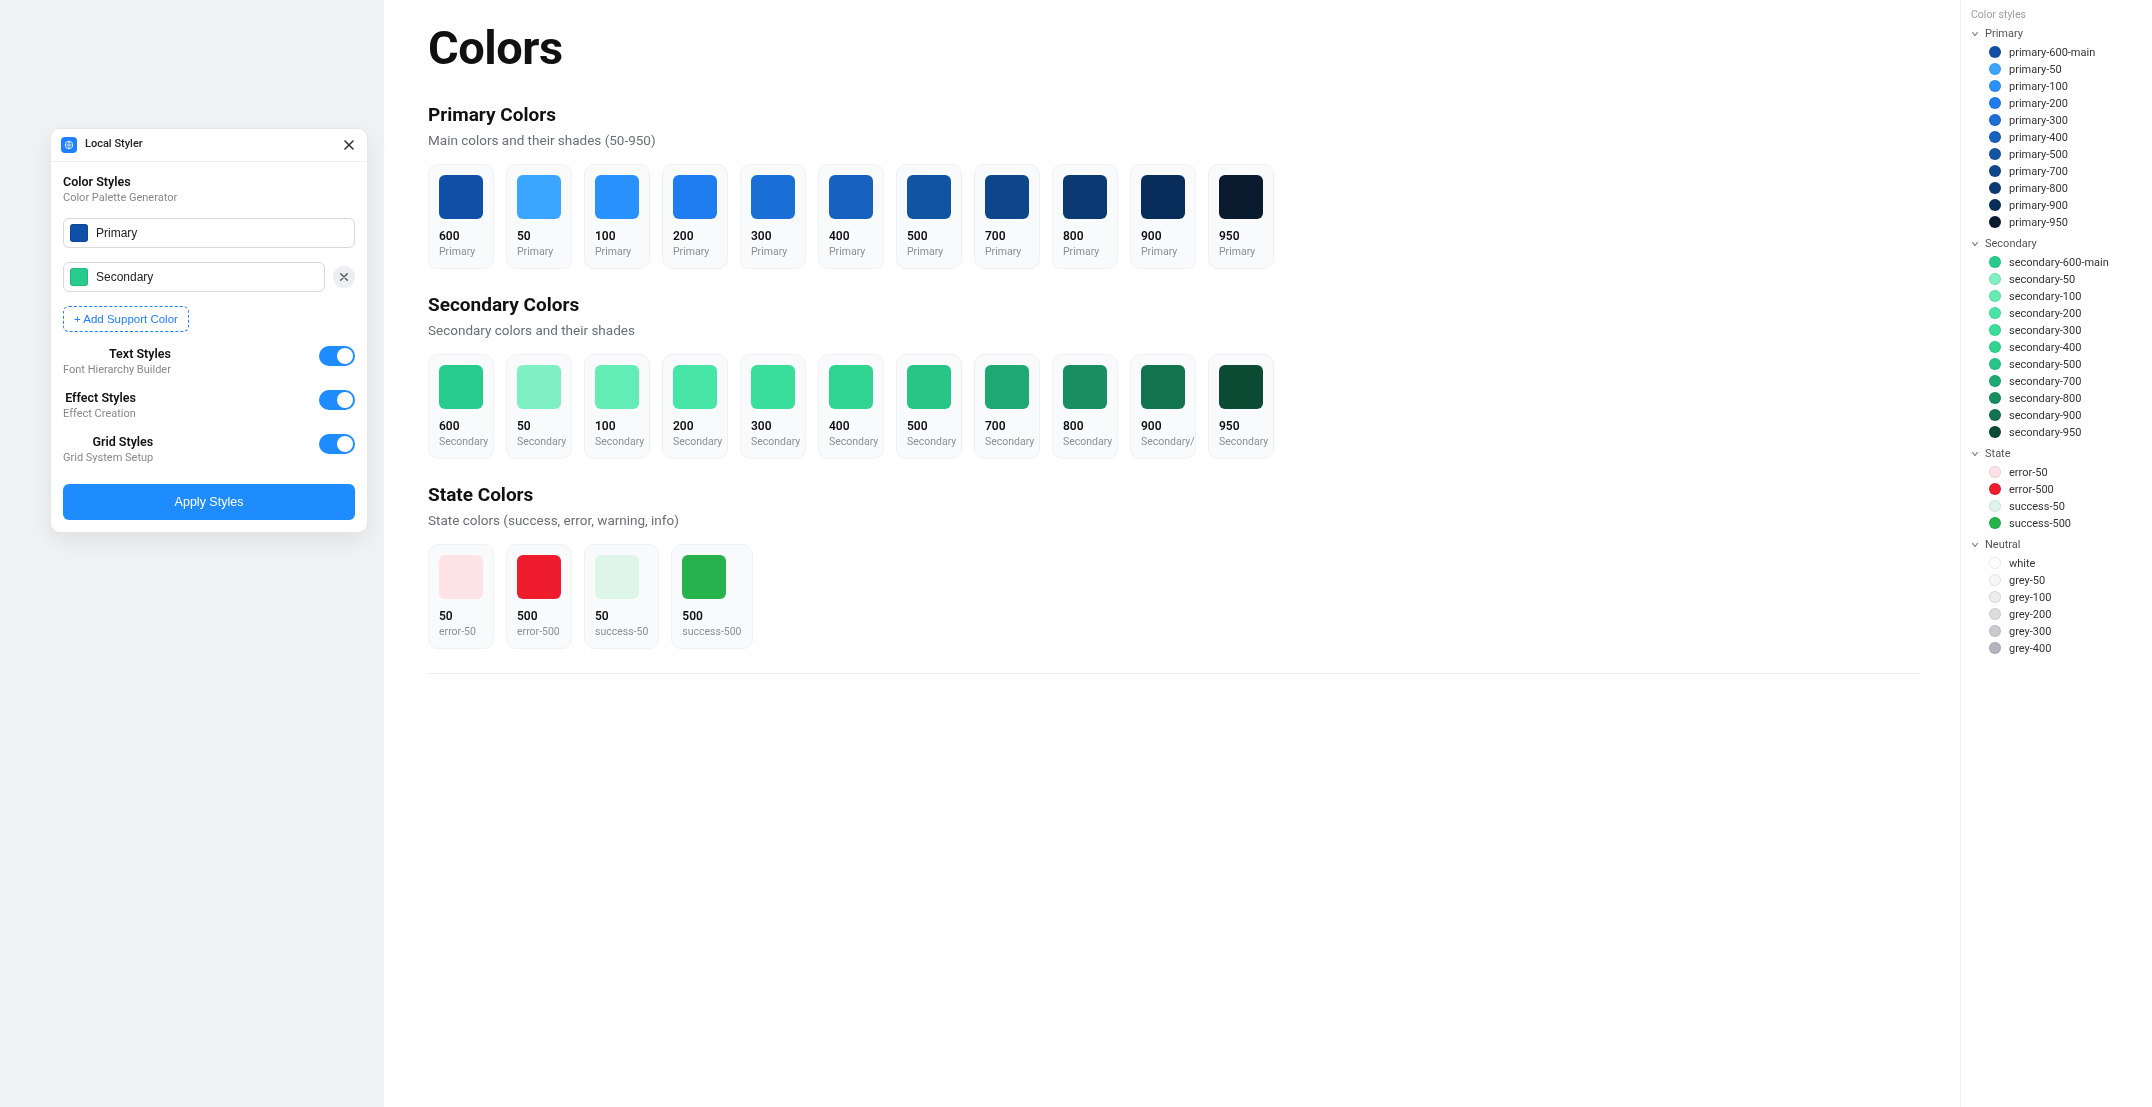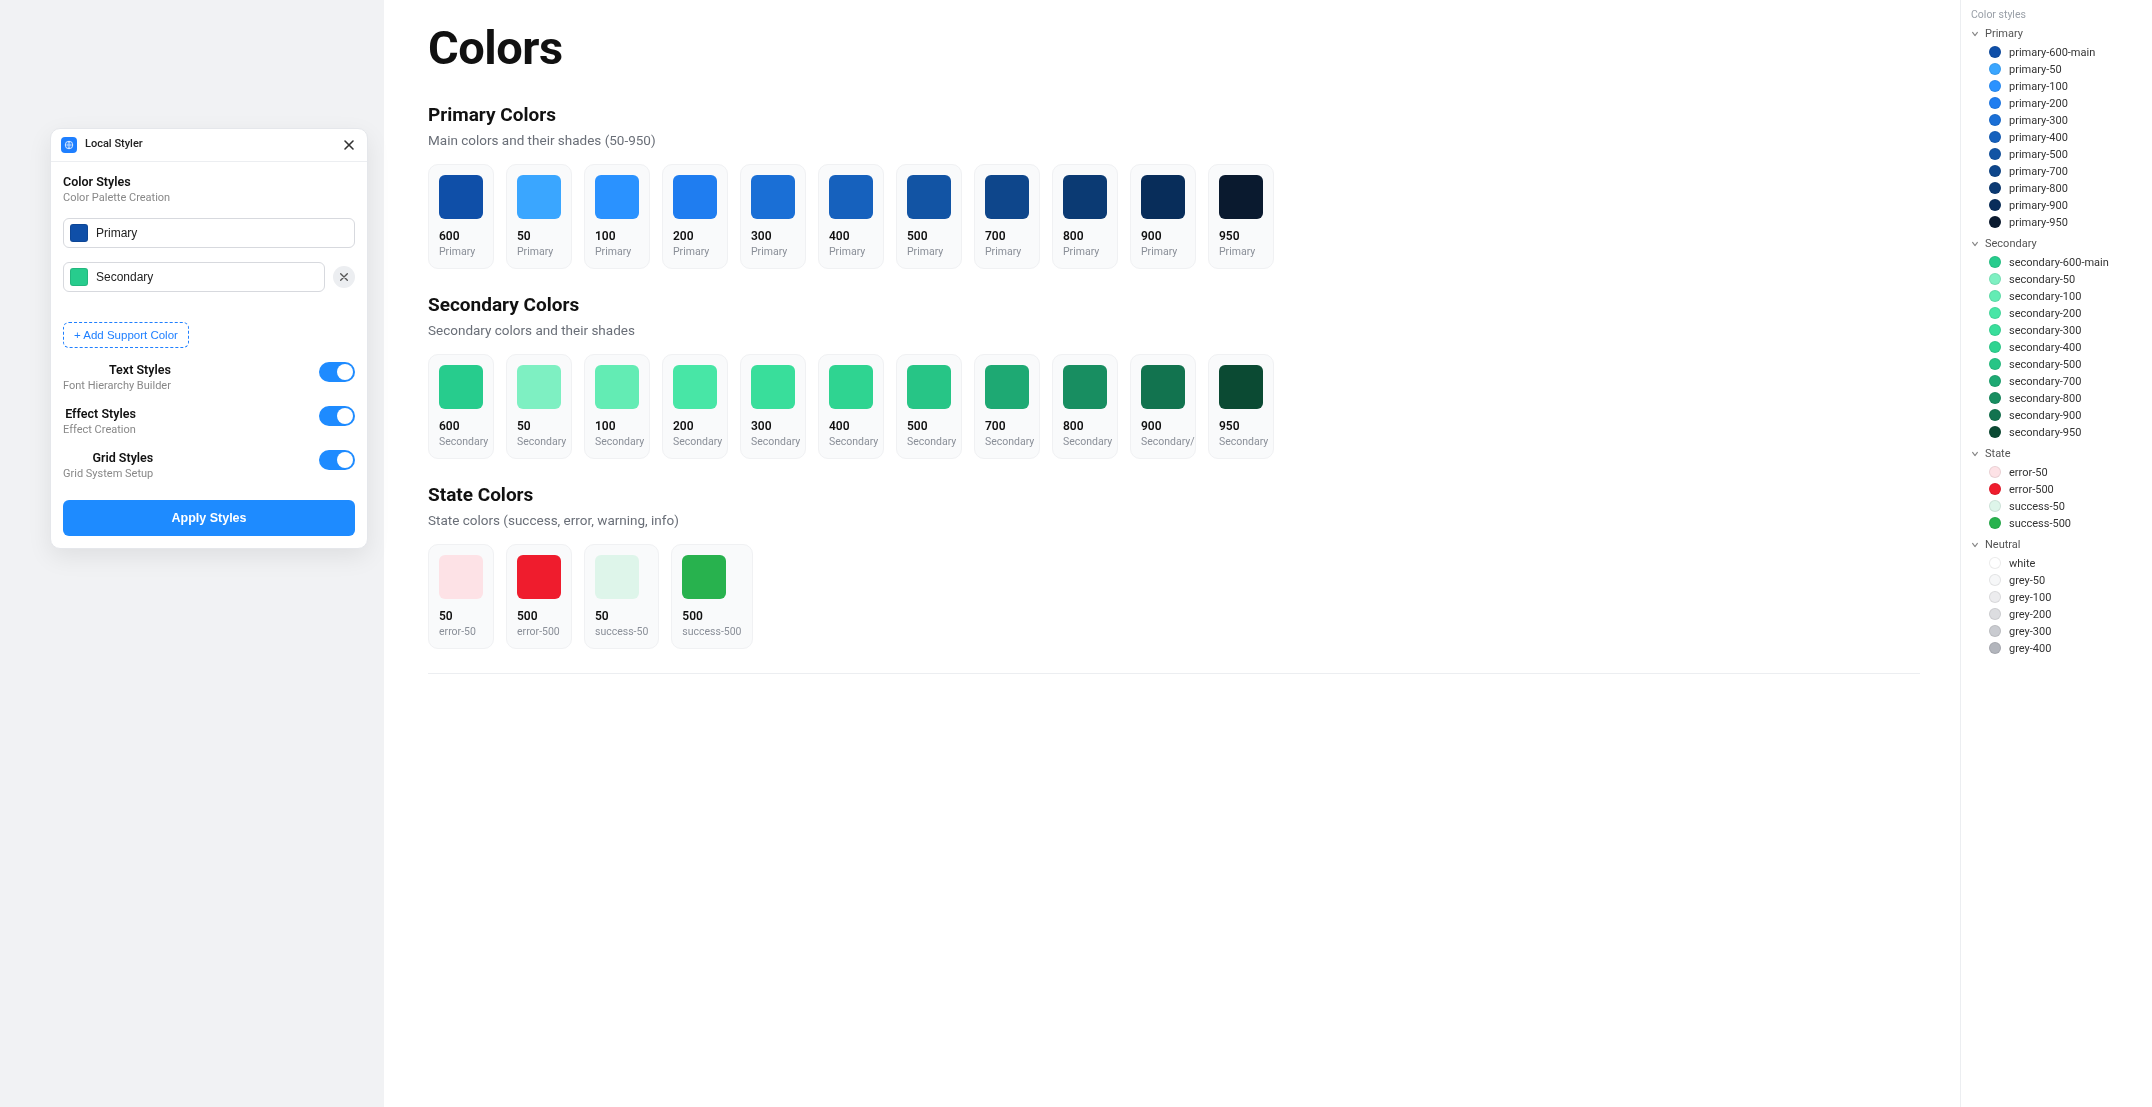--- a/index.html
+++ b/index.html
@@ -24,34 +24,34 @@
 .section-head .s { font-size: 11px; color:#888; margin-top:2px; }
 
 .color-row { display:flex; align-items:center; gap:8px; }
 .color-input-wrap { flex:1; display:flex; align-items:center; border:1px solid #d7d9de; border-radius:6px; height:30px; padding:0 6px; gap:8px; background:#fff; }
 .swatch-sm { width:18px; height:18px; border-radius:3px; border:1px solid rgba(0,0,0,.1); }
 .color-name { font-size:12px; color:#222; border:none; outline:none; flex:1; background:transparent; }
 .row-remove { width:22px; height:22px; border-radius:11px; background:#eceef1; display:flex;align-items:center;justify-content:center; cursor:pointer; color:#555; font-size:14px; line-height:1; }
 
 .add-support {
   align-self:flex-start; border:1.5px dashed #1e7fff; color:#1e7fff; font-size:11.5px;
-  padding:6px 10px; border-radius:6px; cursor:pointer; background:transparent;margin-top:16px;
+  padding:6px 10px; border-radius:6px; cursor:pointer; background:transparent;
 }
 
 .toggle-row { display:flex; align-items:flex-start; justify-content:space-between; }
 .toggle-row .lbls .t { font-size:12.5px; font-weight:600; color:#111;text-align:right; }
 .toggle-row .lbls .s { font-size:11px; color:#888; margin-top:2px; }
 .toggle {
   width:36px; height:20px; border-radius:10px; background:#1e8bff; position:relative; cursor:pointer;
 }
 .toggle::after { content:""; position:absolute; right:2px; top:2px; width:16px; height:16px; border-radius:50%; background:#fff; }
 
 .apply-btn {
   margin-top:6px; background:#1e8bff; color:#fff; border:none; border-radius:6px;
-  height:36px; font-size:12.5px; font-weight:700; cursor:pointer;
+  height:36px; font-size:12.5px; font-weight:400; cursor:pointer;
 }
 
 
 .canvas { flex:1; background:#fff; overflow:auto; padding: 20px 40px 40px 44px; }
 .h1 { font-size:47px; font-weight:700; letter-spacing:-0.01em; margin-bottom:28px; }
 .h2 { font-size:19px; font-weight:700; margin-top:6px; }
 .sub { font-size:13.5px; color:#6a6f78; margin-top:6px; margin-bottom:16px; }
 
 .swatch-row { display:flex; gap:12px; flex-wrap:wrap; margin-bottom:24px; }
 .card { background:#f9fafb; border:1px solid #f0f1f3; border-radius:10px; padding:10px; width:66px; }
@@ -97,21 +97,21 @@
         <div class="panel-close">
           <svg width="12" height="12" viewBox="0 0 12 12">
               <path d="M2 2l8 8M10 2l-8 8" stroke="#333" stroke-width="1.6" stroke-linecap="round"></path>
             </svg>
         </div>
       </div>
 
       <div class="panel-body">
         <div class="section-head">
           <div class="t">Color Styles</div>
-          <div class="s">Color Palette Creation</div>
+          <div class="s">Color Palette Generator</div>
         </div>
 
         <div class="color-row">
           <div class="color-input-wrap">
             <div class="swatch-sm" style="background:#0f4fa8"></div>
             <input class="color-name" value="Primary" style="">
           </div>
         </div>
 
         <div class="color-row">

